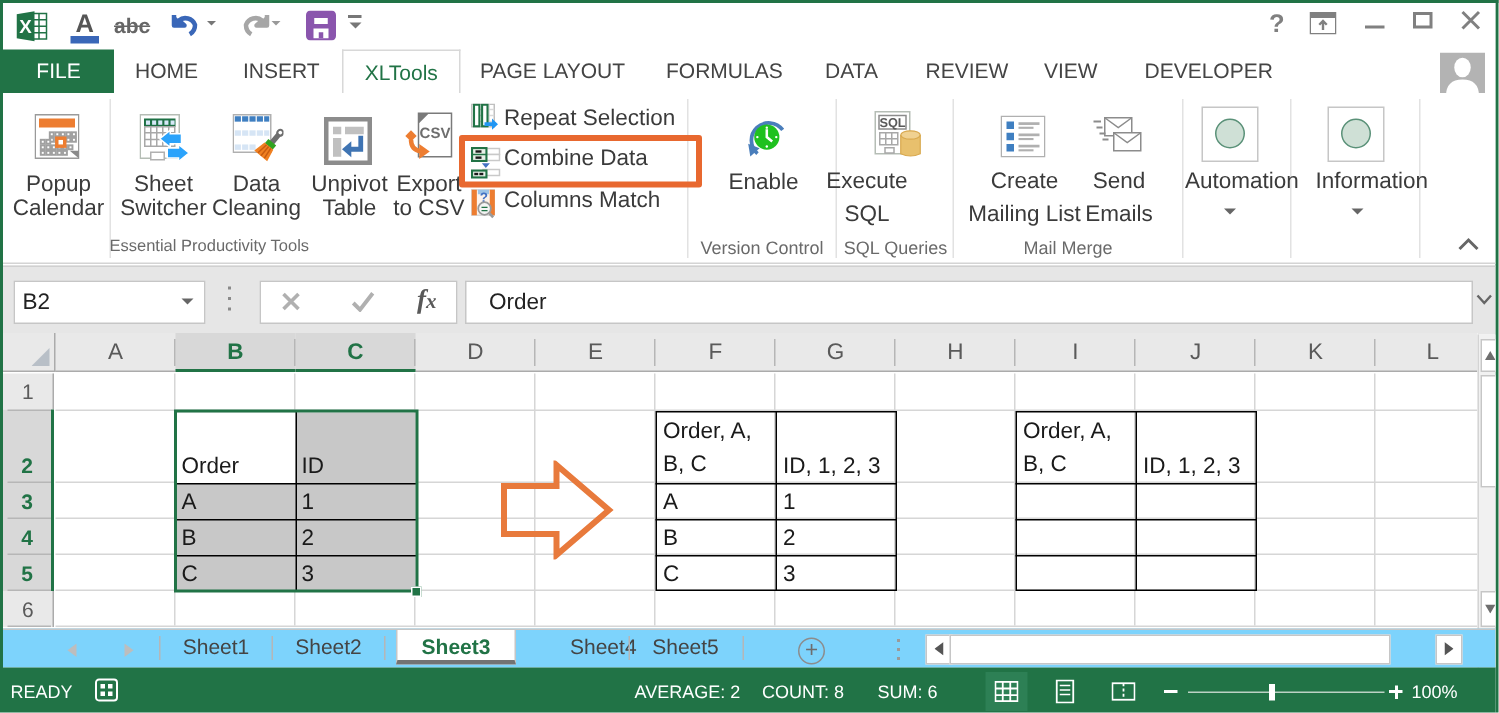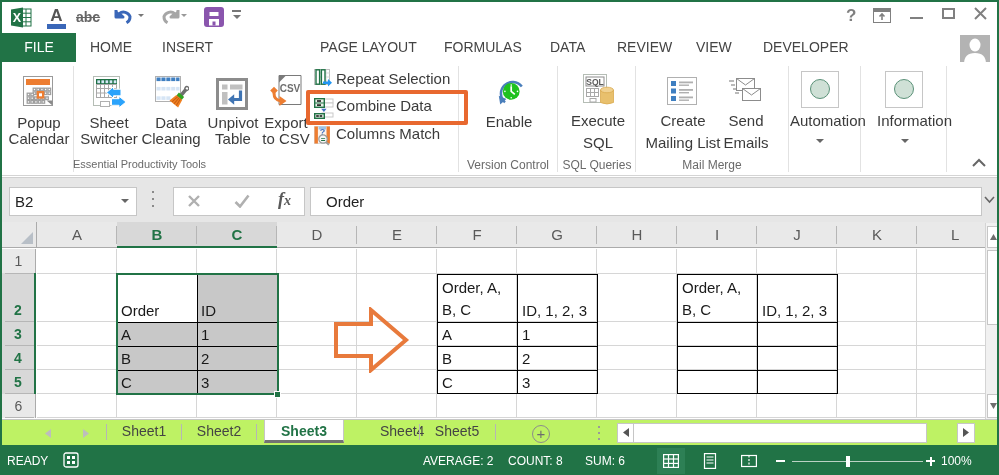--- a/index.html
+++ b/index.html
@@ -75,20 +75,21 @@
   <div class="abs" style="left:940px;top:6px;width:13px;height:11px;border:2px solid #808080;"></div>
   <svg class="abs" style="left:972px;top:5px;" width="13" height="13" viewBox="0 0 13 13">
     <path d="M1 1 L12 12 M12 1 L1 12" stroke="#808080" stroke-width="2"></path>
   </svg>
 </div>
 
 <div class="abs" id="tabrow" style="left:0;top:31px;width:995px;height:29px;background:#fff;">
   <div class="abs" style="left:0;top:0;width:74px;height:29px;background:#217346;color:#fff;font-size:14px;text-align:center;line-height:29px;">FILE</div>
   <div class="abs tabs" style="left:88px;top:0;height:29px;line-height:29px;font-size:14px;color:#444;">HOME</div>
   <div class="abs tabs" style="left:160px;top:0;height:29px;line-height:29px;font-size:14px;color:#444;">INSERT</div>
+  <div class="abs" style="left:226px;top:0;width:79px;height:30px;background:#fff;border:1px solid #d8d8d8;border-bottom:none;color:#217346;font-size:14px;text-align:center;line-height:29px;">XLTools</div>
   <div class="abs tabs" style="left:318px;top:0;height:29px;line-height:29px;font-size:14px;color:#444;">PAGE LAYOUT</div>
   <div class="abs tabs" style="left:442px;top:0;height:29px;line-height:29px;font-size:14px;color:#444;">FORMULAS</div>
   <div class="abs tabs" style="left:548px;top:0;height:29px;line-height:29px;font-size:14px;color:#444;">DATA</div>
   <div class="abs tabs" style="left:615px;top:0;height:29px;line-height:29px;font-size:14px;color:#444;">REVIEW</div>
   <div class="abs tabs" style="left:694px;top:0;height:29px;line-height:29px;font-size:14px;color:#444;">VIEW</div>
   <div class="abs tabs" style="left:761px;top:0;height:29px;line-height:29px;font-size:14px;color:#444;">DEVELOPER</div>
 
   <svg class="abs" style="left:958px;top:2px;" width="30" height="29" viewBox="0 0 30 29">
     <rect width="30" height="29" fill="#b3b3b3"></rect>
     <ellipse cx="15" cy="10" rx="5.5" ry="6.5" fill="#fff"></ellipse>
@@ -282,21 +283,21 @@
       <line x1="8.5" y1="14.5" x2="8.5" y2="22.5"></line>
         <line x1="12.5" y1="14.5" x2="12.5" y2="22.5"></line>
       <rect x="8" y="24.5" width="6" height="3.5"></rect>
     </g>
     <g>
       <path d="M18.5 16 L31.5 16 L31.5 28.5 Q25 31.5 18.5 28.5 Z" fill="#e8c06d"></path>
       <ellipse cx="25" cy="16" rx="6.5" ry="2.8" fill="#f0d191" stroke="#d9a94f" stroke-width="0.8"></ellipse>
       <path d="M18.5 16 L18.5 28.5 Q25 31.5 31.5 28.5 L31.5 16" fill="none" stroke="#d9a94f" stroke-width="0.8"></path>
     </g>
   </svg>
-  <div class="abs lbl2" style="left:558px;top:48px;width:76px;text-align:center;font-size:15px;color:#3b3b3b;line-height:21.5px;">Execute<br>SQL</div>
+  <div class="abs lbl2" style="left:538px;top:48px;width:76px;text-align:center;font-size:15px;color:#3b3b3b;line-height:21.5px;">Execute<br>SQL</div>
 
   <svg class="abs" style="left:665px;top:15px;" width="30" height="28" viewBox="0 0 30 28">
     <rect x="0.5" y="0.5" width="29" height="27" fill="#fff" stroke="#b0b0b0"></rect>
     <g fill="#3f7fc1">
       <rect x="4" y="4" width="5" height="5"></rect>
         <rect x="4" y="11.5" width="5" height="5"></rect>
         <rect x="4" y="19" width="5" height="5"></rect>
     </g>
     <g fill="#b0b0b0">
       <rect x="12" y="4.5" width="14" height="1.8"></rect>
@@ -484,21 +485,21 @@
   <svg class="abs" style="left:4px;top:11px;" width="7" height="6" viewBox="0 0 7 6">
       <path d="M0 6 L3.5 0 L7 6 Z" fill="#6e6e6e"></path>
     </svg>
   <div class="abs sbx" style="left:1px;top:27px;width:12px;height:75px;"></div>
   <div class="abs sbx" style="left:1px;top:171px;width:12px;height:24px;"></div>
   <svg class="abs" style="left:4px;top:180px;" width="7" height="6" viewBox="0 0 7 6">
       <path d="M0 0 L3.5 6 L7 0 Z" fill="#6e6e6e"></path>
     </svg>
 </div>
 
-<div class="abs" id="tabbar" style="left:0;top:417px;width:995px;height:26px;background:#bef264;border-top:1px solid #c6c6c6;">
+<div class="abs" id="tabbar" style="left:0;top:417px;width:995px;height:26px;background:#7dd3fc;border-top:1px solid #c6c6c6;">
   <svg class="abs" style="left:42px;top:9px;" width="8" height="9" viewBox="0 0 8 9">
       <path d="M7 0 L1 4.5 L7 9 Z" fill="#bdbdbd"></path>
     </svg>
   <svg class="abs" style="left:80px;top:9px;" width="8" height="9" viewBox="0 0 8 9">
       <path d="M1 0 L7 4.5 L1 9 Z" fill="#bdbdbd"></path>
     </svg>
   <div class="abs tsep" style="left:104px;"></div>
   <div class="abs stab" style="left:105px;width:74px;">Sheet1</div>
   <div class="abs tsep" style="left:179px;"></div>
   <div class="abs stab" style="left:180px;width:74px;">Sheet2</div>

